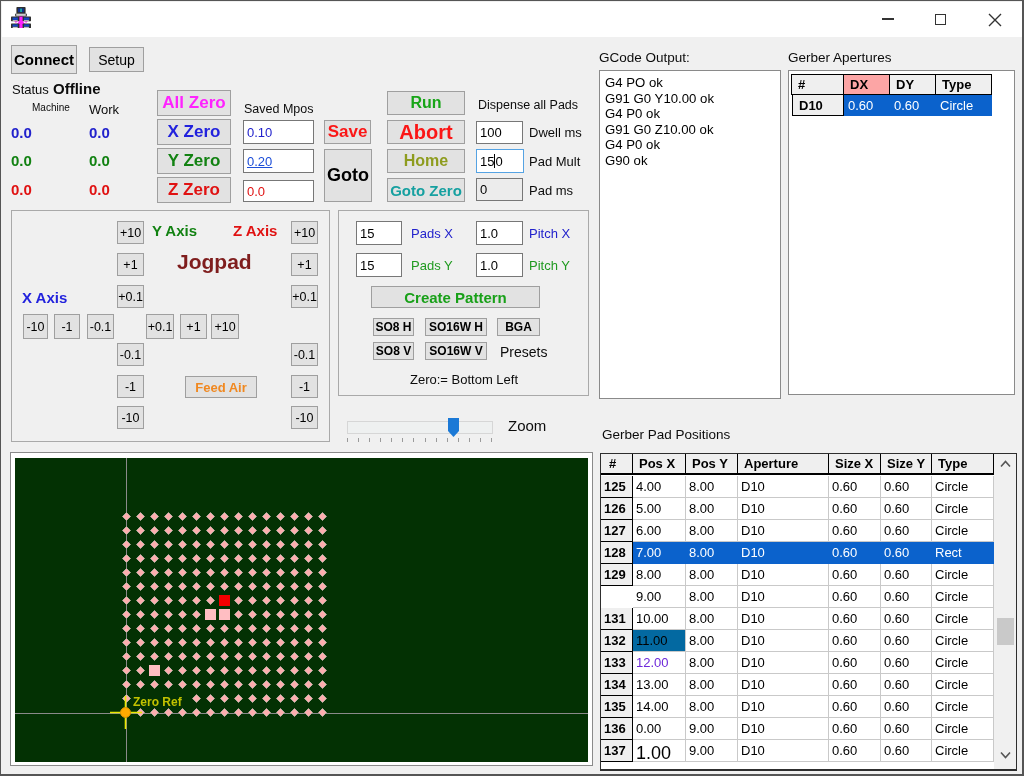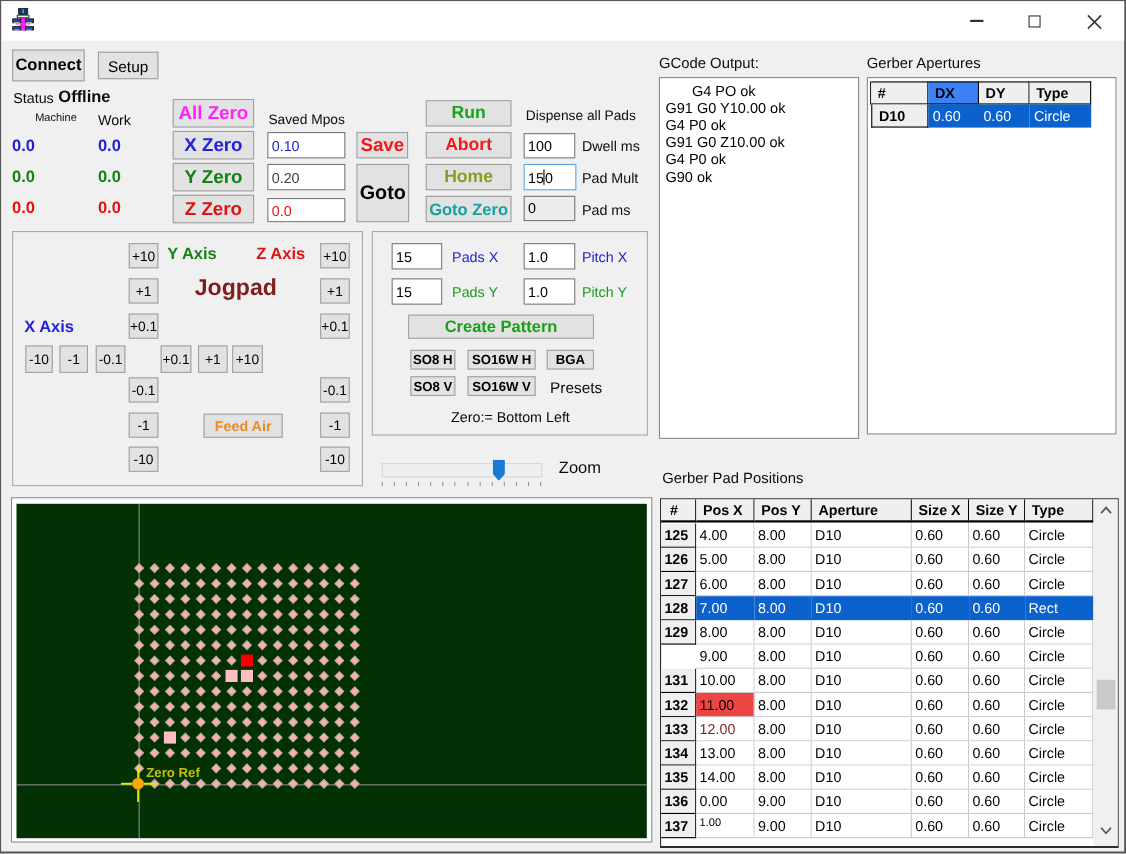--- a/index.html
+++ b/index.html
@@ -57,26 +57,26 @@
 <div class="lbl" style="left:10px;top:151px;font-size:15px;font-weight:bold;color:#128212;">0.0</div>
 <div class="lbl" style="left:88px;top:151px;font-size:15px;font-weight:bold;color:#128212;">0.0</div>
 <div class="lbl" style="left:10px;top:180px;font-size:15px;font-weight:bold;color:#e01212;">0.0</div>
 <div class="lbl" style="left:88px;top:180px;font-size:15px;font-weight:bold;color:#e01212;">0.0</div>
 <div class="btn" style="left:156px;top:89px;width:74px;height:26px;font-size:17px;font-weight:bold;color:#ff22ff;">All Zero</div>
 <div class="btn" style="left:156px;top:118px;width:74px;height:26px;font-size:17px;font-weight:bold;color:#2222dd;">X Zero</div>
 <div class="btn" style="left:156px;top:147px;width:74px;height:26px;font-size:17px;font-weight:bold;color:#128212;">Y Zero</div>
 <div class="btn" style="left:156px;top:176px;width:74px;height:26px;font-size:17px;font-weight:bold;color:#e01212;">Z Zero</div>
 <div class="lbl" style="left:243px;top:101px;font-size:12.5px;">Saved Mpos</div>
 <div class="tf" style="left:242px;top:119px;width:71px;height:24px;color:#2222cc;">0.10</div>
-<div class="tf" style="left:242px;top:148px;width:71px;height:24px;color:#404040;">0.20</div>
+<div class="tf" style="left:242px;top:148px;width:71px;height:24px;color:#1d4ed8;text-decoration:underline;">0.20</div>
 <div class="tf" style="left:242px;top:179px;width:71px;height:22px;color:#e01212;">0.0</div>
 <div class="btn" style="left:323px;top:119px;width:47px;height:24px;font-size:17px;font-weight:bold;color:#fb1616;">Save</div>
 <div class="btn" style="left:323px;top:148px;width:48px;height:53px;font-size:18px;font-weight:bold;">Goto</div>
 <div class="btn" style="left:386px;top:90px;width:78px;height:24px;font-size:16px;font-weight:bold;color:#18a518;">Run</div>
-<div class="btn" style="left:386px;top:119px;width:78px;height:24px;font-size:16px;font-weight:bold;color:#fb1616;">Abort</div>
+<div class="btn" style="left:386px;top:119px;width:78px;height:24px;font-size:20px;font-weight:bold;color:#fb1616;">Abort</div>
 <div class="btn" style="left:386px;top:148px;width:78px;height:24px;font-size:16px;font-weight:bold;color:#8e9c1f;">Home</div>
 <div class="btn" style="left:386px;top:177px;width:78px;height:24px;font-size:15px;font-weight:bold;color:#16a0a0;">Goto Zero</div>
 <div class="lbl" style="left:477px;top:97px;font-size:12.5px;">Dispense all Pads</div>
 <div class="tf" style="left:475px;top:120px;width:47px;height:23px;">100</div>
 <div class="lbl" style="left:528px;top:124px;">Dwell ms</div>
 <div class="tf" style="left:475px;top:148px;width:48px;height:24px;border:1.5px solid #55a3e3;">15<span style="display:inline-block;width:1px;height:14px;background:#000;"></span>0</div>
 <div class="lbl" style="left:528px;top:153px;">Pad Mult</div>
 <div class="tf" style="left:475px;top:177px;width:47px;height:23px;background:#ececec;">0</div>
 <div class="lbl" style="left:528px;top:182px;">Pad ms</div>
 <div class="panel" style="left:10px;top:209px;width:319px;height:232px;"></div>
@@ -135,32 +135,32 @@
     <div class="abs" style="left:435px;top:437px;width:1px;height:4px;background:#9a9a9a;"></div>
     <div class="abs" style="left:446px;top:437px;width:1px;height:4px;background:#9a9a9a;"></div>
     <div class="abs" style="left:457px;top:437px;width:1px;height:4px;background:#9a9a9a;"></div>
     <div class="abs" style="left:468px;top:437px;width:1px;height:4px;background:#9a9a9a;"></div>
     <div class="abs" style="left:479px;top:437px;width:1px;height:4px;background:#9a9a9a;"></div>
     <div class="abs" style="left:490px;top:437px;width:1px;height:4px;background:#9a9a9a;"></div>
 <div class="lbl" style="left:507px;top:416px;font-size:15px;">Zoom</div>
 <div class="lbl" style="left:598px;top:49px;font-size:13.5px;">GCode Output:</div>
 <div class="abs" style="left:598px;top:69px;width:182px;height:329px;background:#fff;border:1px solid #8a8a8a;"></div>
 <div class="abs" style="left:604px;top:74px;font-size:13.2px;line-height:15.5px;">
-      <div style="height:15.5px;margin-left:24px;">G4 PO ok</div>
+      <div style="height:15.5px;">G4 PO ok</div>
       <div style="height:15.5px;">G91 G0 Y10.00 ok</div>
       <div style="height:15.5px;">G4 P0 ok</div>
       <div style="height:15.5px;">G91 G0 Z10.00 ok</div>
       <div style="height:15.5px;">G4 P0 ok</div>
       <div style="height:15.5px;">G90 ok</div>
     </div>
 <div class="lbl" style="left:787px;top:49px;font-size:13.5px;">Gerber Apertures</div>
 <div class="abs" style="left:787px;top:69px;width:227px;height:325px;background:#fff;border:1px solid #8a8a8a;"></div>
 <div class="abs" style="left:790px;top:73px;width:1px;height:21px;background:#000;"></div>
 <div class="abs" style="left:791px;top:73px;width:52px;height:21px;background:#efefef;border:1px solid #000;border-left:none;font-size:13px;font-weight:bold;padding:2px 0 0 6px;">#</div>
-    <div class="abs" style="left:843px;top:73px;width:46px;height:21px;background:#3b82f6;border:1px solid #000;border-left:none;font-size:13px;font-weight:bold;padding:2px 0 0 6px;">DX</div>
+    <div class="abs" style="left:843px;top:73px;width:46px;height:21px;background:#fca5a5;border:1px solid #000;border-left:none;font-size:13px;font-weight:bold;padding:2px 0 0 6px;">DX</div>
     <div class="abs" style="left:889px;top:73px;width:46px;height:21px;background:#efefef;border:1px solid #000;border-left:none;font-size:13px;font-weight:bold;padding:2px 0 0 6px;">DY</div>
     <div class="abs" style="left:935px;top:73px;width:56px;height:21px;background:#efefef;border:1px solid #000;border-left:none;font-size:13px;font-weight:bold;padding:2px 0 0 6px;">Type</div>
 <div class="abs" style="left:791px;top:94px;width:52px;height:21px;background:#efefef;border:1px solid #000;border-top:none;font-size:13px;font-weight:bold;padding:3px 0 0 6px;">D10</div>
 <div class="abs" style="left:843px;top:94px;width:46px;height:21px;background:#0b62cc;color:#fff;font-size:13px;padding:3px 0 0 4px;">0.60</div>
 <div class="abs" style="left:889px;top:94px;width:46px;height:21px;background:#0b62cc;color:#fff;font-size:13px;padding:3px 0 0 4px;">0.60</div>
 <div class="abs" style="left:935px;top:94px;width:56px;height:21px;background:#0b62cc;color:#fff;font-size:13px;padding:3px 0 0 4px;">Circle</div>
 <div class="lbl" style="left:601px;top:426px;font-size:13.5px;">Gerber Pad Positions</div>
 <div class="abs" style="left:599px;top:452px;width:417px;height:318px;background:#fff;border:1px solid #2e2e2e;border-bottom:2px solid #2e2e2e;"></div>
 <div class="abs" style="left:600px;top:453px;width:32px;height:21px;background:#efefef;border-right:1px solid #000;border-bottom:2px solid #000;font-size:13px;font-weight:bold;padding:2px 0 0 8px;">#</div>
 <div class="abs" style="left:632px;top:453px;width:53px;height:21px;background:#efefef;border-right:1px solid #000;border-bottom:2px solid #000;font-size:13px;font-weight:bold;padding:2px 0 0 6px;">Pos X</div>
@@ -212,28 +212,28 @@
 <div class="abs" style="left:880px;top:585px;width:51px;height:22px;background:#fff;color:#000;border-right:1px solid #c9c9c9;border-bottom:1px solid #c9c9c9;font-size:13px;padding:3px 0 0 3px;">0.60</div>
 <div class="abs" style="left:931px;top:585px;width:62px;height:22px;background:#fff;color:#000;border-right:1px solid #c9c9c9;border-bottom:1px solid #c9c9c9;font-size:13px;padding:3px 0 0 3px;">Circle</div>
 <div class="abs" style="left:600px;top:607px;width:32px;height:22px;background:#efefef;border-right:1px solid #000;border-bottom:1px solid #000;font-size:13px;font-weight:bold;padding:3px 0 0 3px;">131</div>
 <div class="abs" style="left:632px;top:607px;width:53px;height:22px;background:#fff;color:#000;border-right:1px solid #c9c9c9;border-bottom:1px solid #c9c9c9;font-size:13px;padding:3px 0 0 3px;">10.00</div>
 <div class="abs" style="left:685px;top:607px;width:52px;height:22px;background:#fff;color:#000;border-right:1px solid #c9c9c9;border-bottom:1px solid #c9c9c9;font-size:13px;padding:3px 0 0 3px;">8.00</div>
 <div class="abs" style="left:737px;top:607px;width:91px;height:22px;background:#fff;color:#000;border-right:1px solid #c9c9c9;border-bottom:1px solid #c9c9c9;font-size:13px;padding:3px 0 0 3px;">D10</div>
 <div class="abs" style="left:828px;top:607px;width:52px;height:22px;background:#fff;color:#000;border-right:1px solid #c9c9c9;border-bottom:1px solid #c9c9c9;font-size:13px;padding:3px 0 0 3px;">0.60</div>
 <div class="abs" style="left:880px;top:607px;width:51px;height:22px;background:#fff;color:#000;border-right:1px solid #c9c9c9;border-bottom:1px solid #c9c9c9;font-size:13px;padding:3px 0 0 3px;">0.60</div>
 <div class="abs" style="left:931px;top:607px;width:62px;height:22px;background:#fff;color:#000;border-right:1px solid #c9c9c9;border-bottom:1px solid #c9c9c9;font-size:13px;padding:3px 0 0 3px;">Circle</div>
 <div class="abs" style="left:600px;top:629px;width:32px;height:22px;background:#efefef;border-right:1px solid #000;border-bottom:1px solid #000;font-size:13px;font-weight:bold;padding:3px 0 0 3px;">132</div>
-<div class="abs" style="left:632px;top:629px;width:53px;height:22px;background:#ef4444;color:#000;border-right:1px solid #c9c9c9;border-bottom:1px solid #c9c9c9;font-size:13px;padding:3px 0 0 3px;">11.00</div>
+<div class="abs" style="left:632px;top:629px;width:53px;height:22px;background:#0369a1;color:#000;border-right:1px solid #c9c9c9;border-bottom:1px solid #c9c9c9;font-size:13px;padding:3px 0 0 3px;">11.00</div>
 <div class="abs" style="left:685px;top:629px;width:52px;height:22px;background:#fff;color:#000;border-right:1px solid #c9c9c9;border-bottom:1px solid #c9c9c9;font-size:13px;padding:3px 0 0 3px;">8.00</div>
 <div class="abs" style="left:737px;top:629px;width:91px;height:22px;background:#fff;color:#000;border-right:1px solid #c9c9c9;border-bottom:1px solid #c9c9c9;font-size:13px;padding:3px 0 0 3px;">D10</div>
 <div class="abs" style="left:828px;top:629px;width:52px;height:22px;background:#fff;color:#000;border-right:1px solid #c9c9c9;border-bottom:1px solid #c9c9c9;font-size:13px;padding:3px 0 0 3px;">0.60</div>
 <div class="abs" style="left:880px;top:629px;width:51px;height:22px;background:#fff;color:#000;border-right:1px solid #c9c9c9;border-bottom:1px solid #c9c9c9;font-size:13px;padding:3px 0 0 3px;">0.60</div>
 <div class="abs" style="left:931px;top:629px;width:62px;height:22px;background:#fff;color:#000;border-right:1px solid #c9c9c9;border-bottom:1px solid #c9c9c9;font-size:13px;padding:3px 0 0 3px;">Circle</div>
 <div class="abs" style="left:600px;top:651px;width:32px;height:22px;background:#efefef;border-right:1px solid #000;border-bottom:1px solid #000;font-size:13px;font-weight:bold;padding:3px 0 0 3px;">133</div>
-<div class="abs" style="left:632px;top:651px;width:53px;height:22px;background:#fff;color:#7f1d1d;border-right:1px solid #c9c9c9;border-bottom:1px solid #c9c9c9;font-size:13px;padding:3px 0 0 3px;">12.00</div>
+<div class="abs" style="left:632px;top:651px;width:53px;height:22px;background:#fff;color:#6d28d9;border-right:1px solid #c9c9c9;border-bottom:1px solid #c9c9c9;font-size:13px;padding:3px 0 0 3px;">12.00</div>
 <div class="abs" style="left:685px;top:651px;width:52px;height:22px;background:#fff;color:#000;border-right:1px solid #c9c9c9;border-bottom:1px solid #c9c9c9;font-size:13px;padding:3px 0 0 3px;">8.00</div>
 <div class="abs" style="left:737px;top:651px;width:91px;height:22px;background:#fff;color:#000;border-right:1px solid #c9c9c9;border-bottom:1px solid #c9c9c9;font-size:13px;padding:3px 0 0 3px;">D10</div>
 <div class="abs" style="left:828px;top:651px;width:52px;height:22px;background:#fff;color:#000;border-right:1px solid #c9c9c9;border-bottom:1px solid #c9c9c9;font-size:13px;padding:3px 0 0 3px;">0.60</div>
 <div class="abs" style="left:880px;top:651px;width:51px;height:22px;background:#fff;color:#000;border-right:1px solid #c9c9c9;border-bottom:1px solid #c9c9c9;font-size:13px;padding:3px 0 0 3px;">0.60</div>
 <div class="abs" style="left:931px;top:651px;width:62px;height:22px;background:#fff;color:#000;border-right:1px solid #c9c9c9;border-bottom:1px solid #c9c9c9;font-size:13px;padding:3px 0 0 3px;">Circle</div>
 <div class="abs" style="left:600px;top:673px;width:32px;height:22px;background:#efefef;border-right:1px solid #000;border-bottom:1px solid #000;font-size:13px;font-weight:bold;padding:3px 0 0 3px;">134</div>
 <div class="abs" style="left:632px;top:673px;width:53px;height:22px;background:#fff;color:#000;border-right:1px solid #c9c9c9;border-bottom:1px solid #c9c9c9;font-size:13px;padding:3px 0 0 3px;">13.00</div>
 <div class="abs" style="left:685px;top:673px;width:52px;height:22px;background:#fff;color:#000;border-right:1px solid #c9c9c9;border-bottom:1px solid #c9c9c9;font-size:13px;padding:3px 0 0 3px;">8.00</div>
 <div class="abs" style="left:737px;top:673px;width:91px;height:22px;background:#fff;color:#000;border-right:1px solid #c9c9c9;border-bottom:1px solid #c9c9c9;font-size:13px;padding:3px 0 0 3px;">D10</div>
 <div class="abs" style="left:828px;top:673px;width:52px;height:22px;background:#fff;color:#000;border-right:1px solid #c9c9c9;border-bottom:1px solid #c9c9c9;font-size:13px;padding:3px 0 0 3px;">0.60</div>
@@ -247,21 +247,21 @@
 <div class="abs" style="left:880px;top:695px;width:51px;height:22px;background:#fff;color:#000;border-right:1px solid #c9c9c9;border-bottom:1px solid #c9c9c9;font-size:13px;padding:3px 0 0 3px;">0.60</div>
 <div class="abs" style="left:931px;top:695px;width:62px;height:22px;background:#fff;color:#000;border-right:1px solid #c9c9c9;border-bottom:1px solid #c9c9c9;font-size:13px;padding:3px 0 0 3px;">Circle</div>
 <div class="abs" style="left:600px;top:717px;width:32px;height:22px;background:#efefef;border-right:1px solid #000;border-bottom:1px solid #000;font-size:13px;font-weight:bold;padding:3px 0 0 3px;">136</div>
 <div class="abs" style="left:632px;top:717px;width:53px;height:22px;background:#fff;color:#000;border-right:1px solid #c9c9c9;border-bottom:1px solid #c9c9c9;font-size:13px;padding:3px 0 0 3px;">0.00</div>
 <div class="abs" style="left:685px;top:717px;width:52px;height:22px;background:#fff;color:#000;border-right:1px solid #c9c9c9;border-bottom:1px solid #c9c9c9;font-size:13px;padding:3px 0 0 3px;">9.00</div>
 <div class="abs" style="left:737px;top:717px;width:91px;height:22px;background:#fff;color:#000;border-right:1px solid #c9c9c9;border-bottom:1px solid #c9c9c9;font-size:13px;padding:3px 0 0 3px;">D10</div>
 <div class="abs" style="left:828px;top:717px;width:52px;height:22px;background:#fff;color:#000;border-right:1px solid #c9c9c9;border-bottom:1px solid #c9c9c9;font-size:13px;padding:3px 0 0 3px;">0.60</div>
 <div class="abs" style="left:880px;top:717px;width:51px;height:22px;background:#fff;color:#000;border-right:1px solid #c9c9c9;border-bottom:1px solid #c9c9c9;font-size:13px;padding:3px 0 0 3px;">0.60</div>
 <div class="abs" style="left:931px;top:717px;width:62px;height:22px;background:#fff;color:#000;border-right:1px solid #c9c9c9;border-bottom:1px solid #c9c9c9;font-size:13px;padding:3px 0 0 3px;">Circle</div>
 <div class="abs" style="left:600px;top:739px;width:32px;height:22px;background:#efefef;border-right:1px solid #000;border-bottom:1px solid #000;font-size:13px;font-weight:bold;padding:3px 0 0 3px;">137</div>
-<div class="abs" style="left:632px;top:739px;width:53px;height:22px;background:#fff;color:#000;border-right:1px solid #c9c9c9;border-bottom:1px solid #c9c9c9;font-size:10px;padding:3px 0 0 3px;">1.00</div>
+<div class="abs" style="left:632px;top:739px;width:53px;height:22px;background:#fff;color:#000;border-right:1px solid #c9c9c9;border-bottom:1px solid #c9c9c9;font-size:18px;padding:3px 0 0 3px;">1.00</div>
 <div class="abs" style="left:685px;top:739px;width:52px;height:22px;background:#fff;color:#000;border-right:1px solid #c9c9c9;border-bottom:1px solid #c9c9c9;font-size:13px;padding:3px 0 0 3px;">9.00</div>
 <div class="abs" style="left:737px;top:739px;width:91px;height:22px;background:#fff;color:#000;border-right:1px solid #c9c9c9;border-bottom:1px solid #c9c9c9;font-size:13px;padding:3px 0 0 3px;">D10</div>
 <div class="abs" style="left:828px;top:739px;width:52px;height:22px;background:#fff;color:#000;border-right:1px solid #c9c9c9;border-bottom:1px solid #c9c9c9;font-size:13px;padding:3px 0 0 3px;">0.60</div>
 <div class="abs" style="left:880px;top:739px;width:51px;height:22px;background:#fff;color:#000;border-right:1px solid #c9c9c9;border-bottom:1px solid #c9c9c9;font-size:13px;padding:3px 0 0 3px;">0.60</div>
 <div class="abs" style="left:931px;top:739px;width:62px;height:22px;background:#fff;color:#000;border-right:1px solid #c9c9c9;border-bottom:1px solid #c9c9c9;font-size:13px;padding:3px 0 0 3px;">Circle</div>
 <div class="abs" style="left:993px;top:453px;width:22px;height:315px;background:#f0f0f0;"></div>
 <svg class="abs" style="left:999px;top:459px" width="11" height="8" viewBox="0 0 11 8">
 <path d="M1 6.5 L5.5 1.5 L10 6.5" stroke="#555" stroke-width="1.6" fill="none"></path>
     </svg>
 <svg class="abs" style="left:999px;top:750px" width="11" height="8" viewBox="0 0 11 8">

